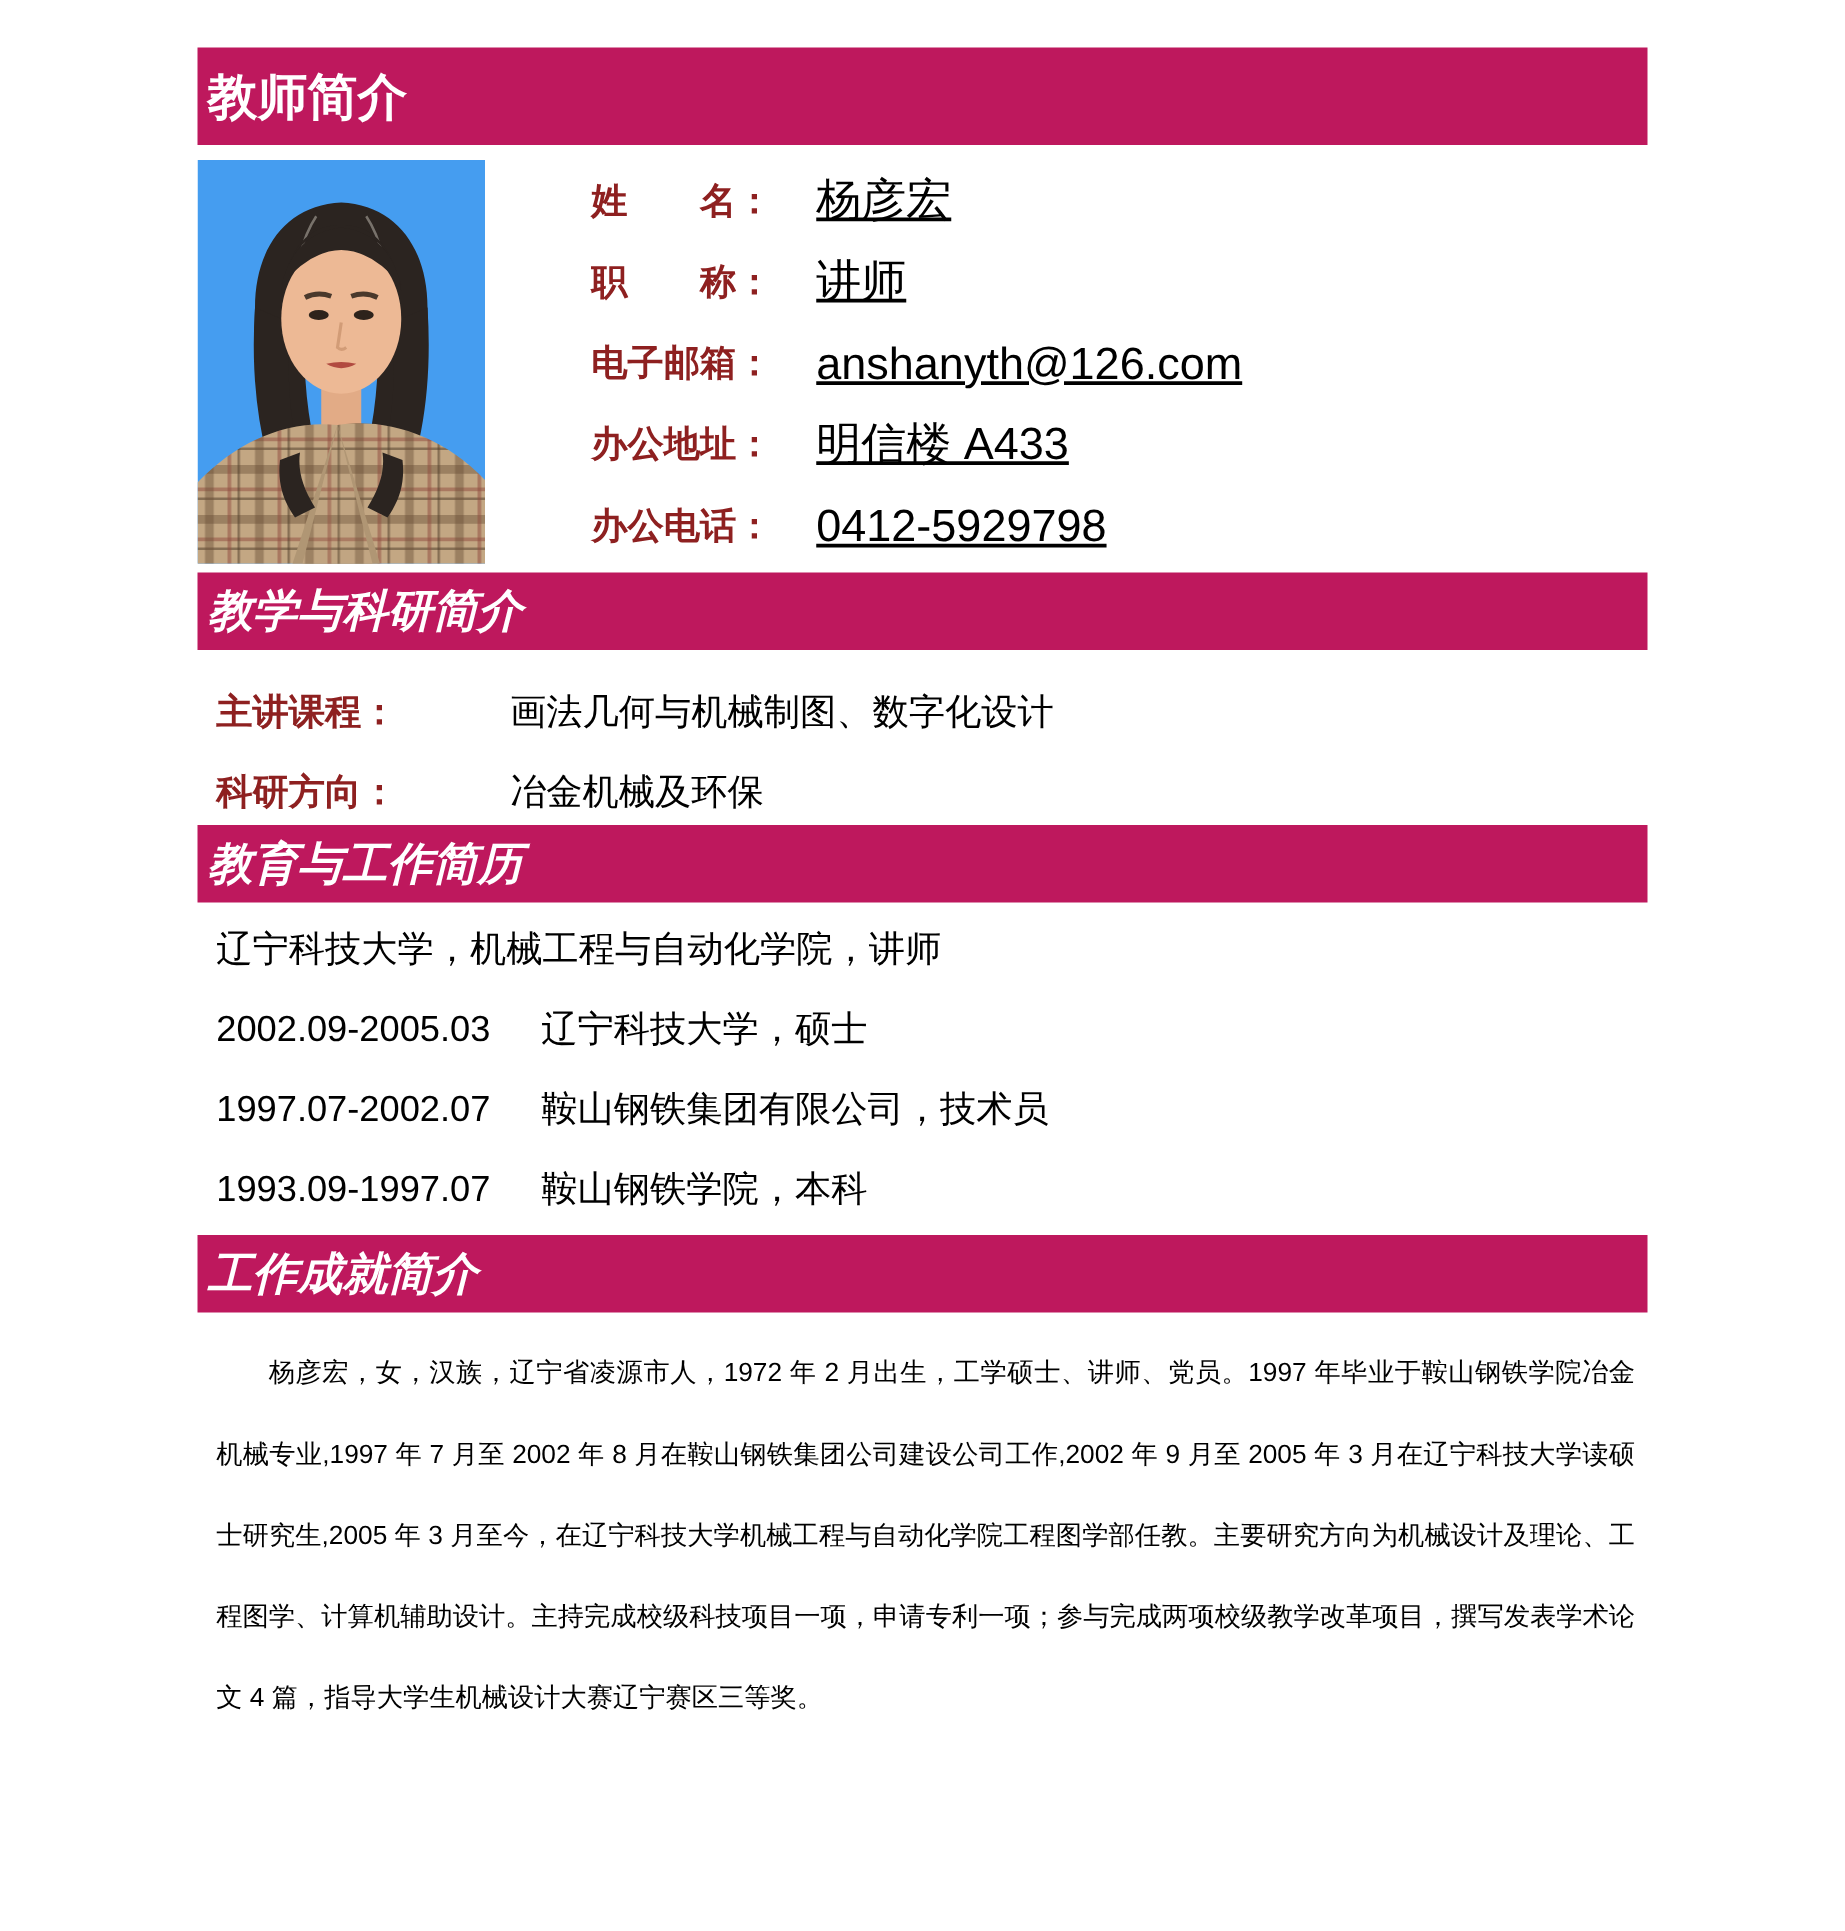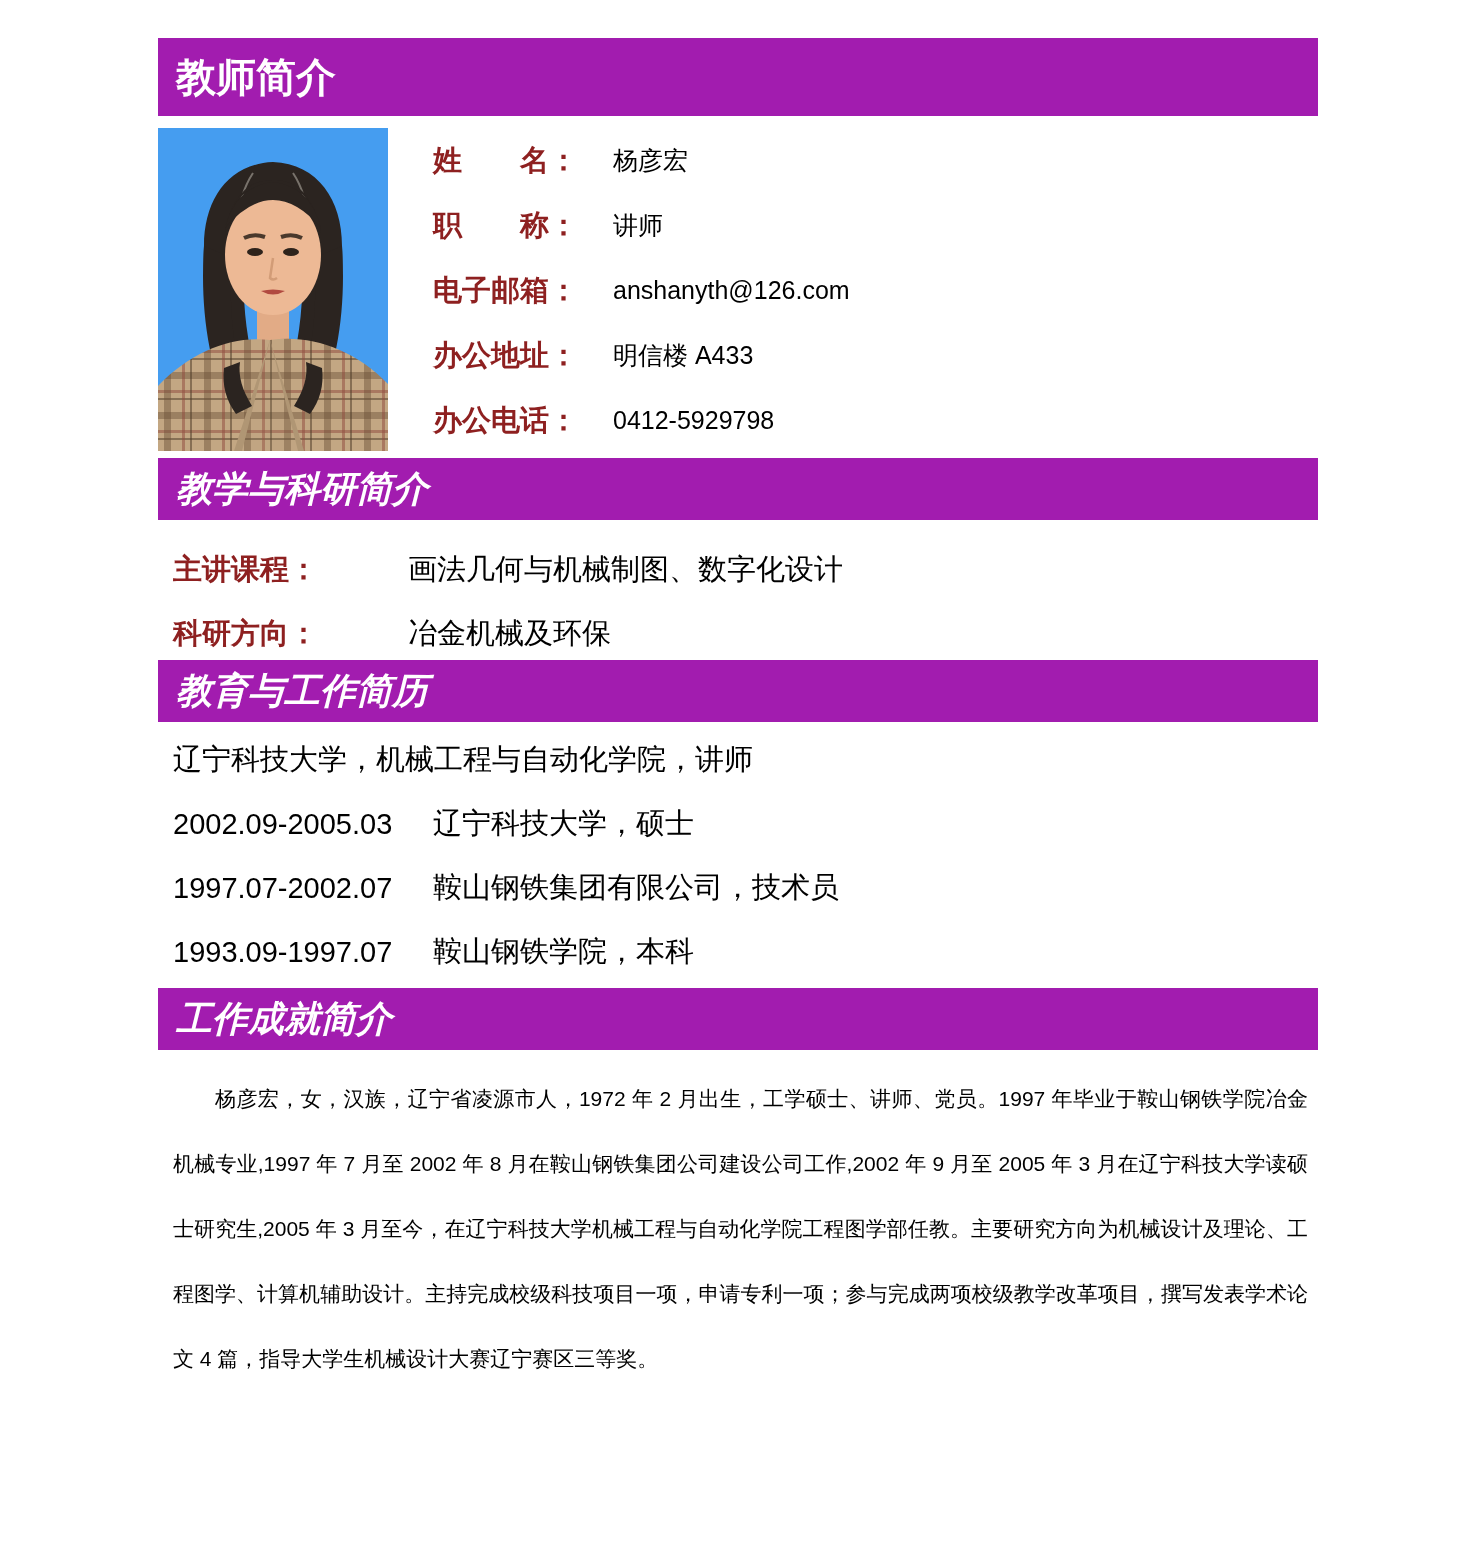--- a/index.html
+++ b/index.html
@@ -9,34 +9,35 @@
     min-height: 1545px;
     font-family: "Liberation Sans", "DejaVu Sans", sans-serif;
     color: #000000;
   }
   .sheet {
     width: 1160px;
     margin: 0 auto;
     padding-top: 38px;
   }
   .bar {
-    background: #a21caf;
+    background: #be185d;
     color: #ffffff;
     font-weight: bold;
     display: flex;
     align-items: center;
-    padding-left: 18px;
+    padding-left: 8px;
   }
   .bar-main { height: 78px; font-size: 40px; }
   .bar-sub  { height: 62px; font-size: 36px; font-style: italic; }
 
   
   .profile {
     display: flex;
     padding: 12px 0 5px 0;
+    gap: 40px;
   }
   .photo-frame {
     width: 230px;
     height: 323px;
     flex: 0 0 auto;
     line-height: 0;
   }
   .profile-fields {
     margin-left: 45px;
     padding-top: 0;
@@ -47,22 +48,23 @@
     align-items: center;
   }
   .field-label {
     width: 180px;
     font-size: 29px;
     font-weight: bold;
     color: #8E2020;
     white-space: pre;
   }
   .field-value {
-    font-size: 25px;
+    font-size: 36px;
     color: #000000;
+    text-decoration: underline;
   }
 
   
   .teaching { margin-top: 6px; margin-bottom: 6px; }
   .teach-row {
     height: 64px;
     display: flex;
     align-items: flex-end;
     padding-left: 15px;
   }

